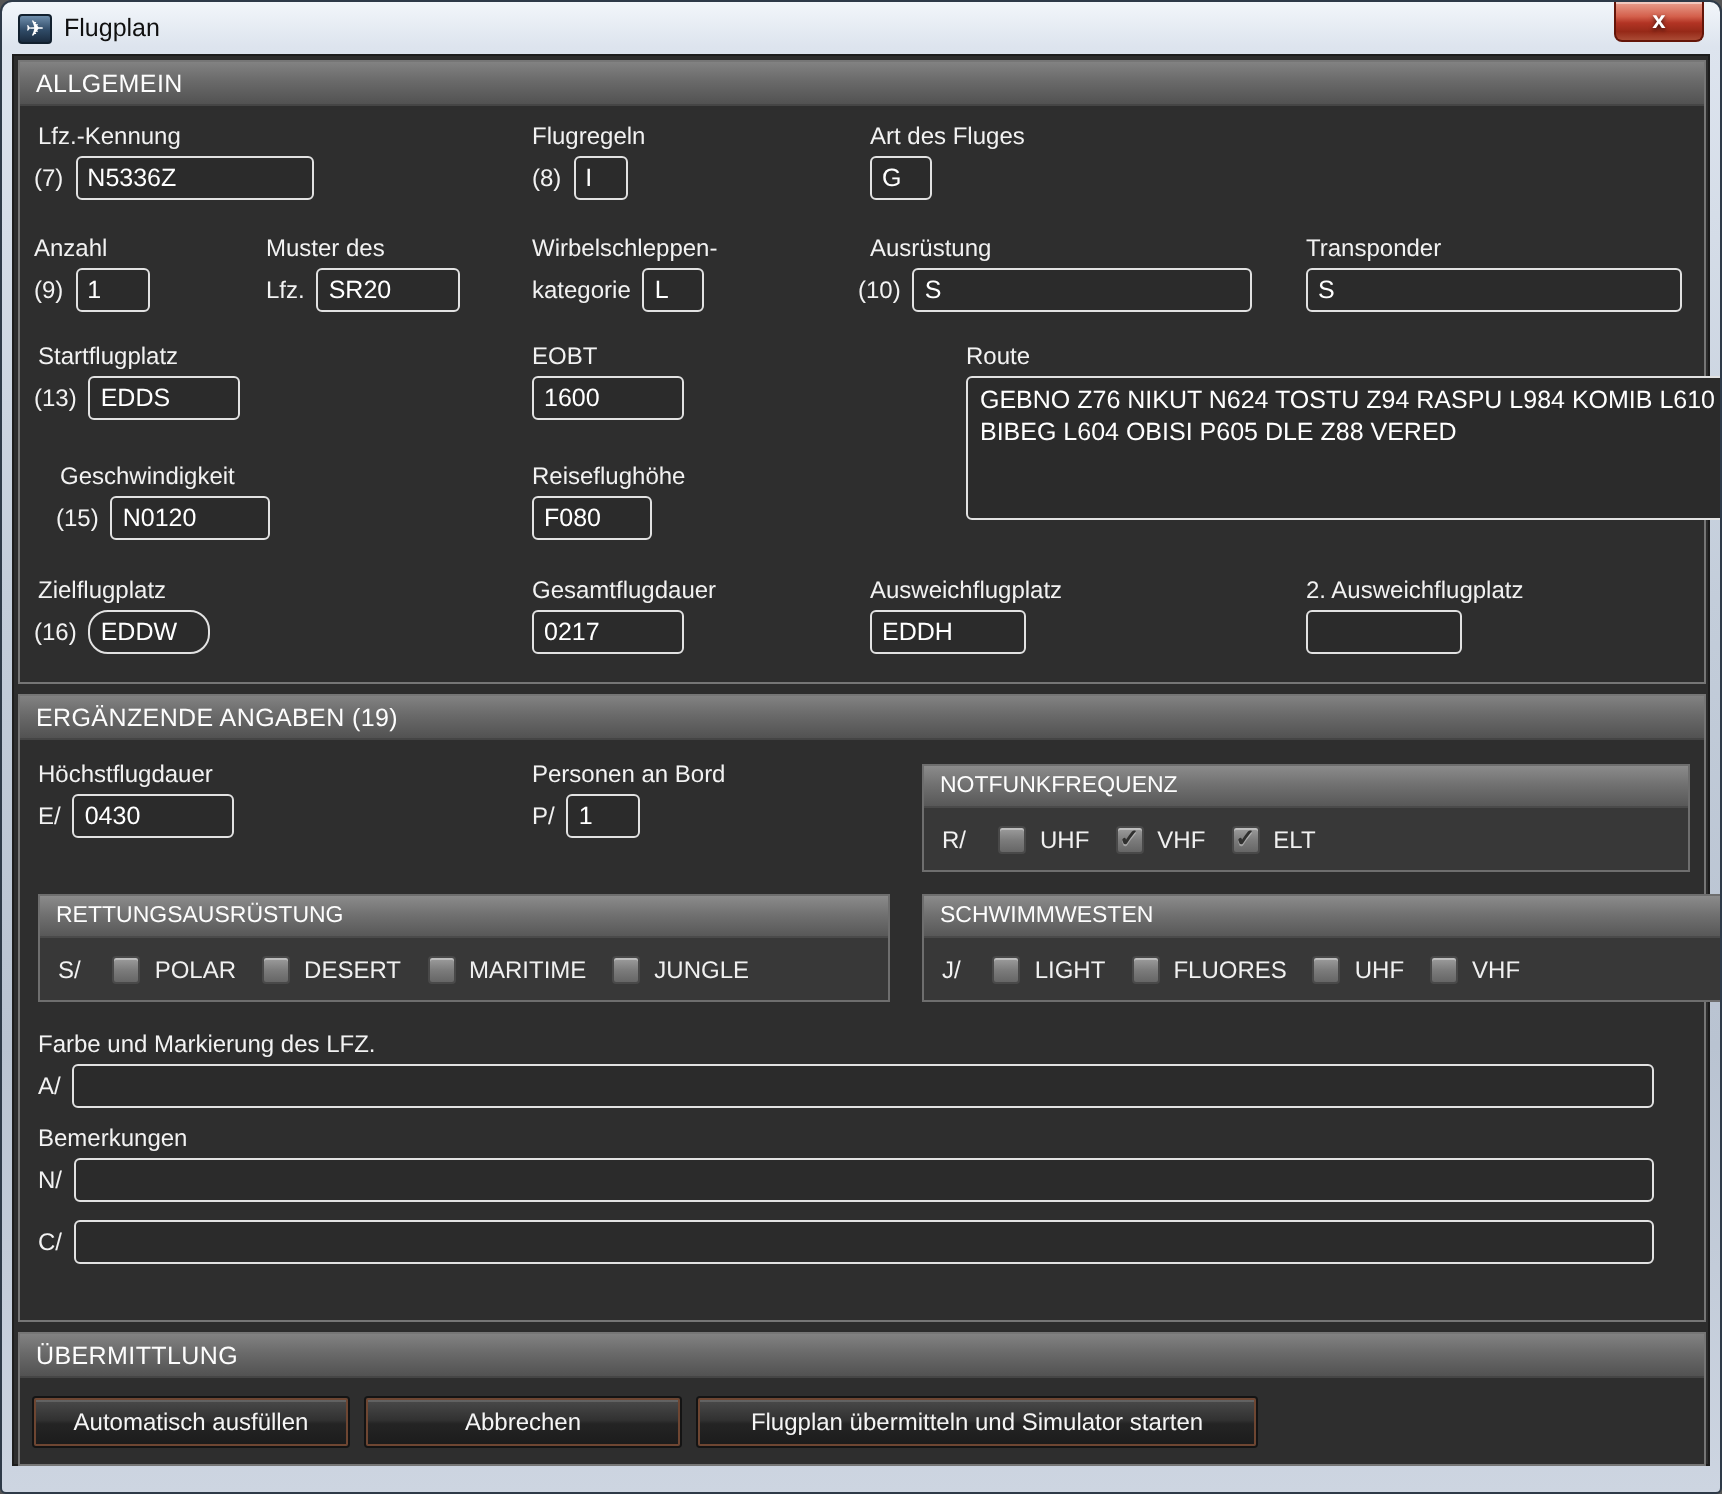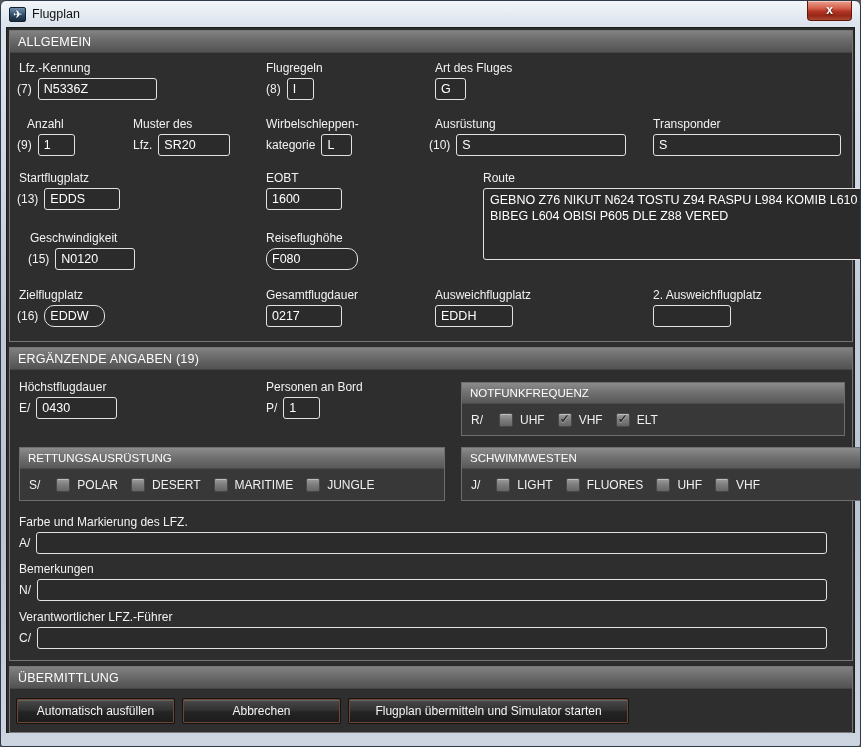--- a/index.html
+++ b/index.html
@@ -144,21 +144,21 @@
           </div>
         </div>
         <div class="field" style="left:425px; top:8px;">
           <div class="flabel">Art des Fluges</div>
           <div class="frow">
             <input class="box" style="width: 31px;" value="G">
           </div>
         </div>
 
         <div class="field" style="left:7px; top:64px;">
-          <div class="flabel" style="margin-left:10px">Anzahl</div>
+          <div class="flabel" style="margin-left:0">Anzahl</div>
           <div class="frow">
             <span class="prefix">(9)</span>
             <input class="box" style="width: 37px;" value="1">
           </div>
         </div>
         <div class="field" style="left:123px; top:64px;">
           <div class="flabel">Muster des</div>
           <div class="frow">
             <span class="prefix">Lfz.</span>
             <input class="box" style="width: 72px;" value="SR20">
@@ -206,21 +206,21 @@
         <div class="field" style="left:18px; top:178px;">
           <div class="flabel" style="margin-left:2px">Geschwindigkeit</div>
           <div class="frow">
             <span class="prefix">(15)</span>
             <input class="box" style="width: 80px;" value="N0120">
           </div>
         </div>
         <div class="field" style="left:256px; top:178px;">
           <div class="flabel">Reiseflughöhe</div>
           <div class="frow">
-            <input class="box" style="width: 92px; border-radius: 10px;" value="F080">
+            <input class="box" style="width: 60px;" value="F080">
           </div>
         </div>
 
         <div class="field" style="left:7px; top:235px;">
           <div class="flabel" style="margin-left:2px">Zielflugplatz</div>
           <div class="frow">
             <span class="prefix">(16)</span>
             <input class="box" style="width: 61px; border-radius: 10px;" value="EDDW">
           </div>
         </div>
@@ -338,21 +338,20 @@
           </div>
         </div>
         <div class="field" style="left:9px; top:192px; width:808px;">
           <div class="flabel">Bemerkungen</div>
           <div class="frow">
             <span class="prefix">N/</span>
             <input class="box" style="flex: 1 1 0%;" value="">
           </div>
         </div>
         <div class="field" style="left:9px; top:240px; width:808px;">
-          <div class="flabel">Verantwortlicher LFZ.-Führer</div>
           <div class="frow">
             <span class="prefix">C/</span>
             <input class="box" style="flex: 1 1 0%;" value="">
           </div>
         </div>
 
       </div>
     </div>
 
     <div class="group" style="left:2px; top:638px; width:844px; height:67px;">

